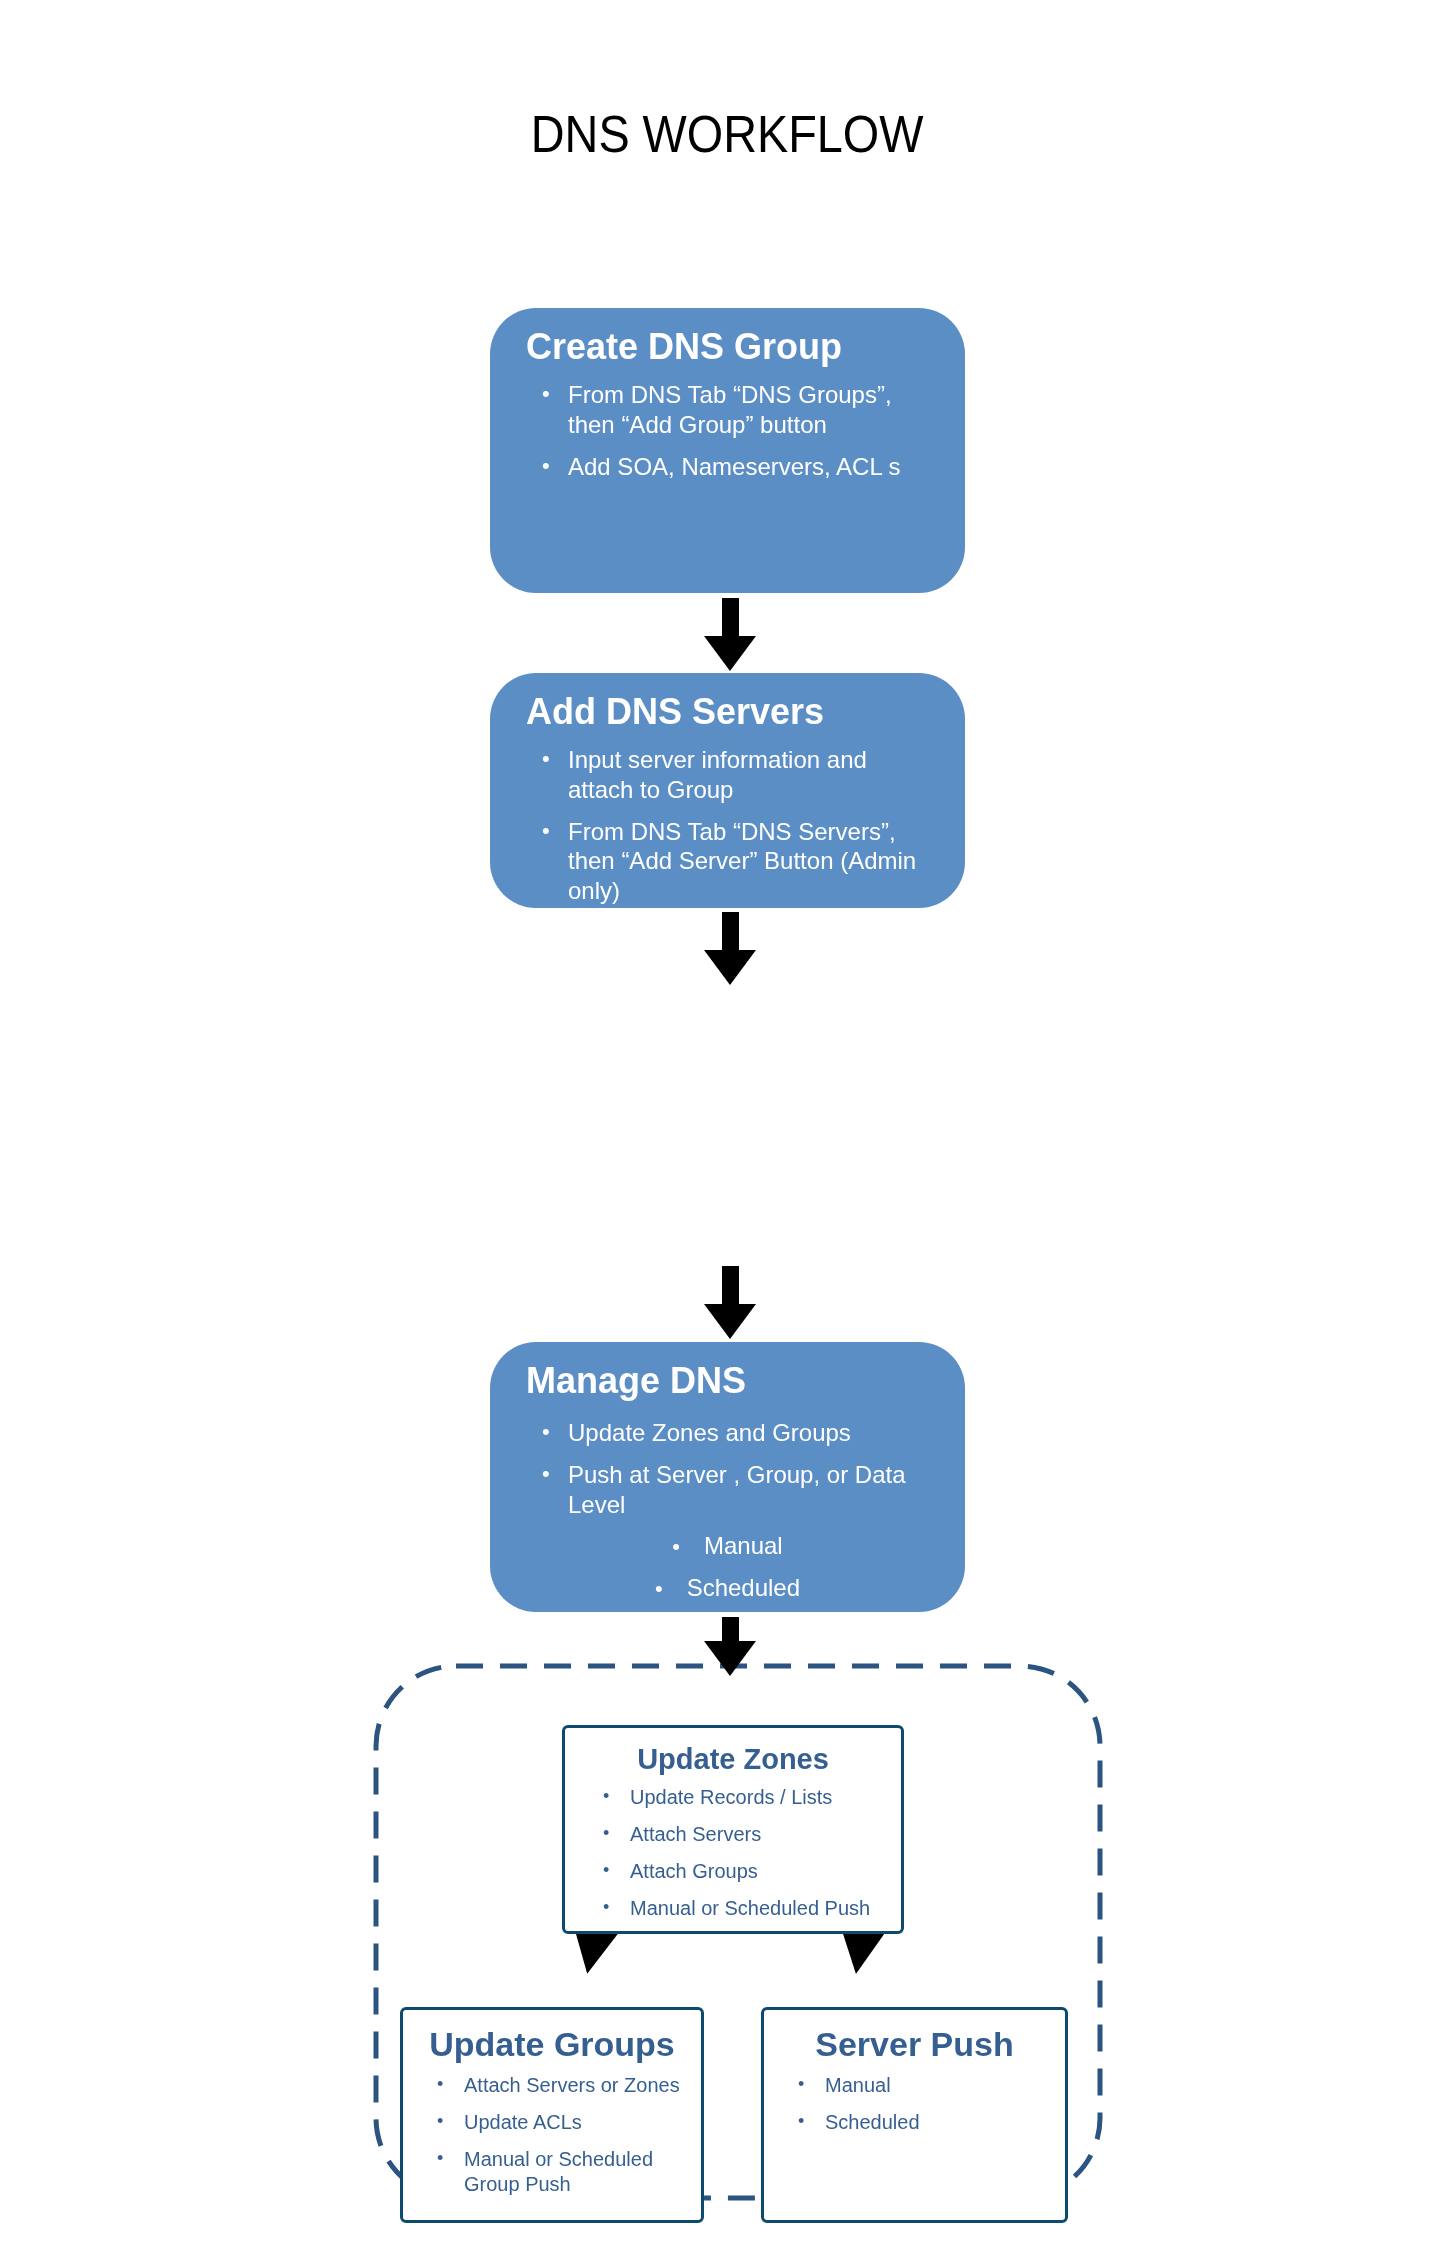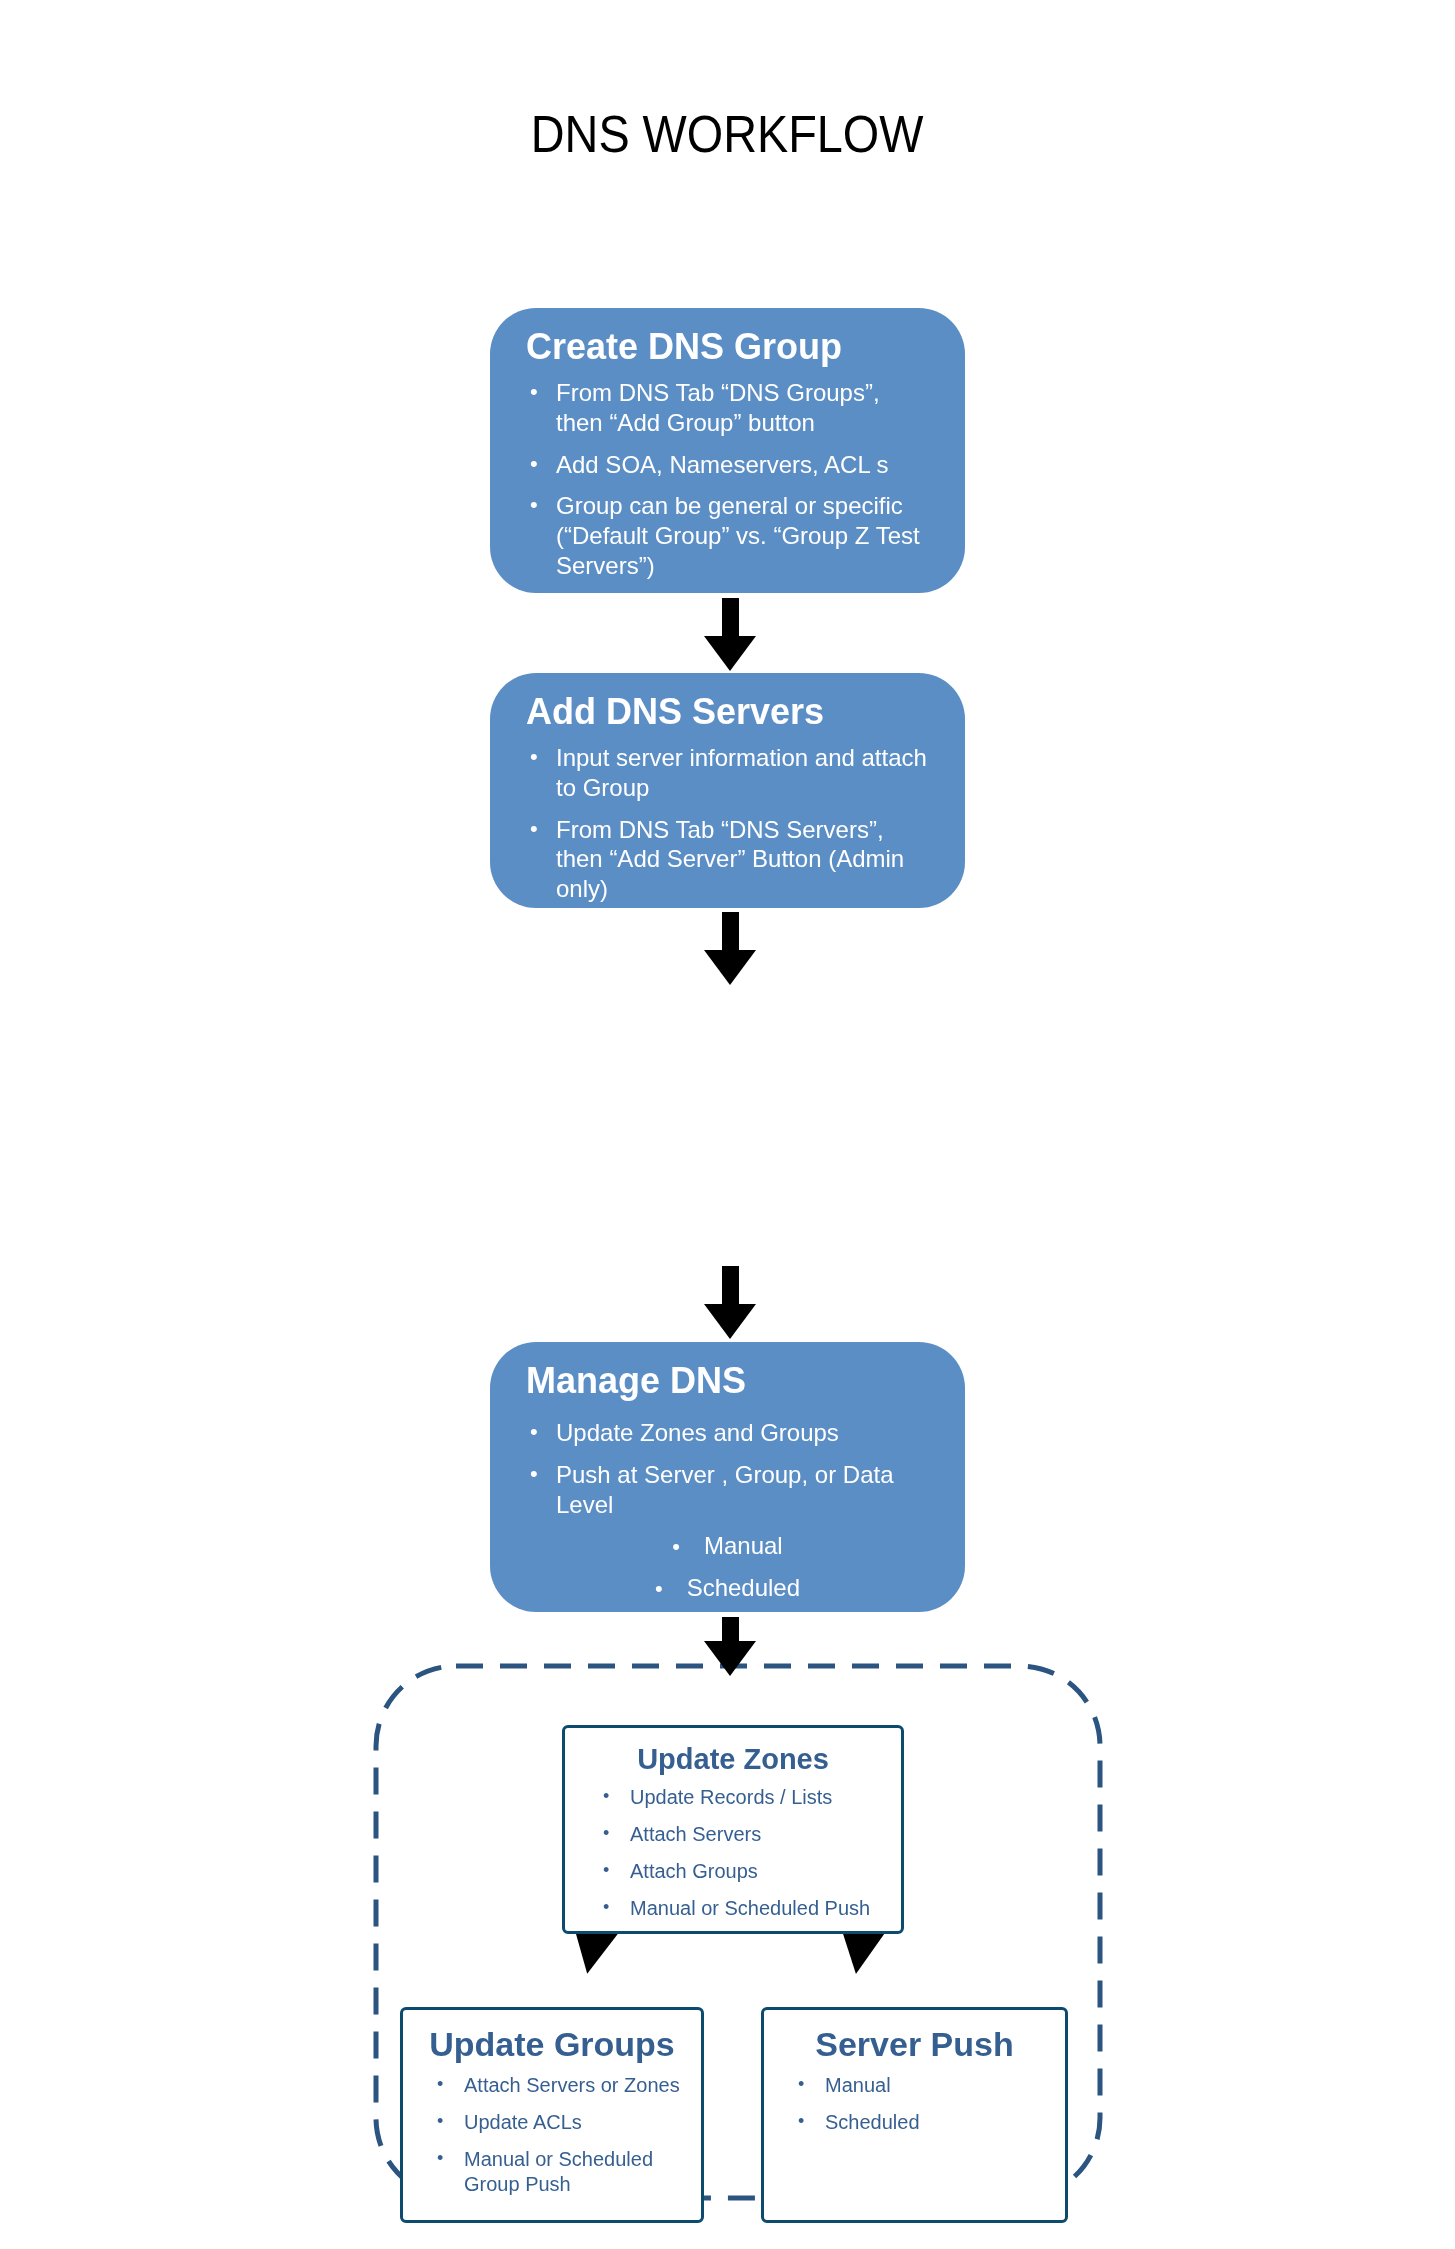--- a/index.html
+++ b/index.html
@@ -22,21 +22,21 @@
   
   .flow-box {
     position:absolute; left:490px; width:475px;
     background:#5C8EC6; border-radius:46px; color:#ffffff;
     box-sizing:border-box; padding:14px 36px 10px 36px;
   }
   .flow-box h2 {
     margin:4px 0 10px 0; text-align:left;
     font-size:36px; font-weight:700; white-space:pre-wrap;
   }
-  .flow-box ul { list-style:none; margin:0; padding:0 0 0 2px; }
+  .flow-box ul { list-style:none; margin:12px; padding:0 0 0 2px; }
   .flow-box li {
     position:relative; padding-left:28px; margin-bottom:12px;
     font-size:24px; line-height:1.24;
   }
   .flow-box li::before {
     content:"•"; position:absolute; left:2px; top:0; font-size:22px;
   }
   .flow-box.wide-gap li { padding-left:42px; }
   .or-line { font-size:24px; margin:2px 0 12px 0; padding-left:2px; }
   .center-bullet {
@@ -114,21 +114,20 @@
 
   <div class="diagram-title">
     <span>DNS WORKFLOW</span>
   </div>
 
   <div class="flow-box" id="box-create">
     <h2>Create DNS Group</h2>
     <ul>
       <li>From DNS Tab “DNS Groups”, then “Add Group” button</li>
       <li>Add SOA, Nameservers, ACL s</li>
-      <li>Group can be general or specific (“Default Group” vs. “Group Z Test Servers”)</li>
     </ul>
   </div>
 
   <div class="flow-box" id="box-servers">
     <h2>Add DNS Servers</h2>
     <ul>
       <li>Input server information and attach to Group</li>
       <li>From DNS Tab “DNS Servers”, then “Add Server” Button (Admin only)</li>
     </ul>
   </div>

